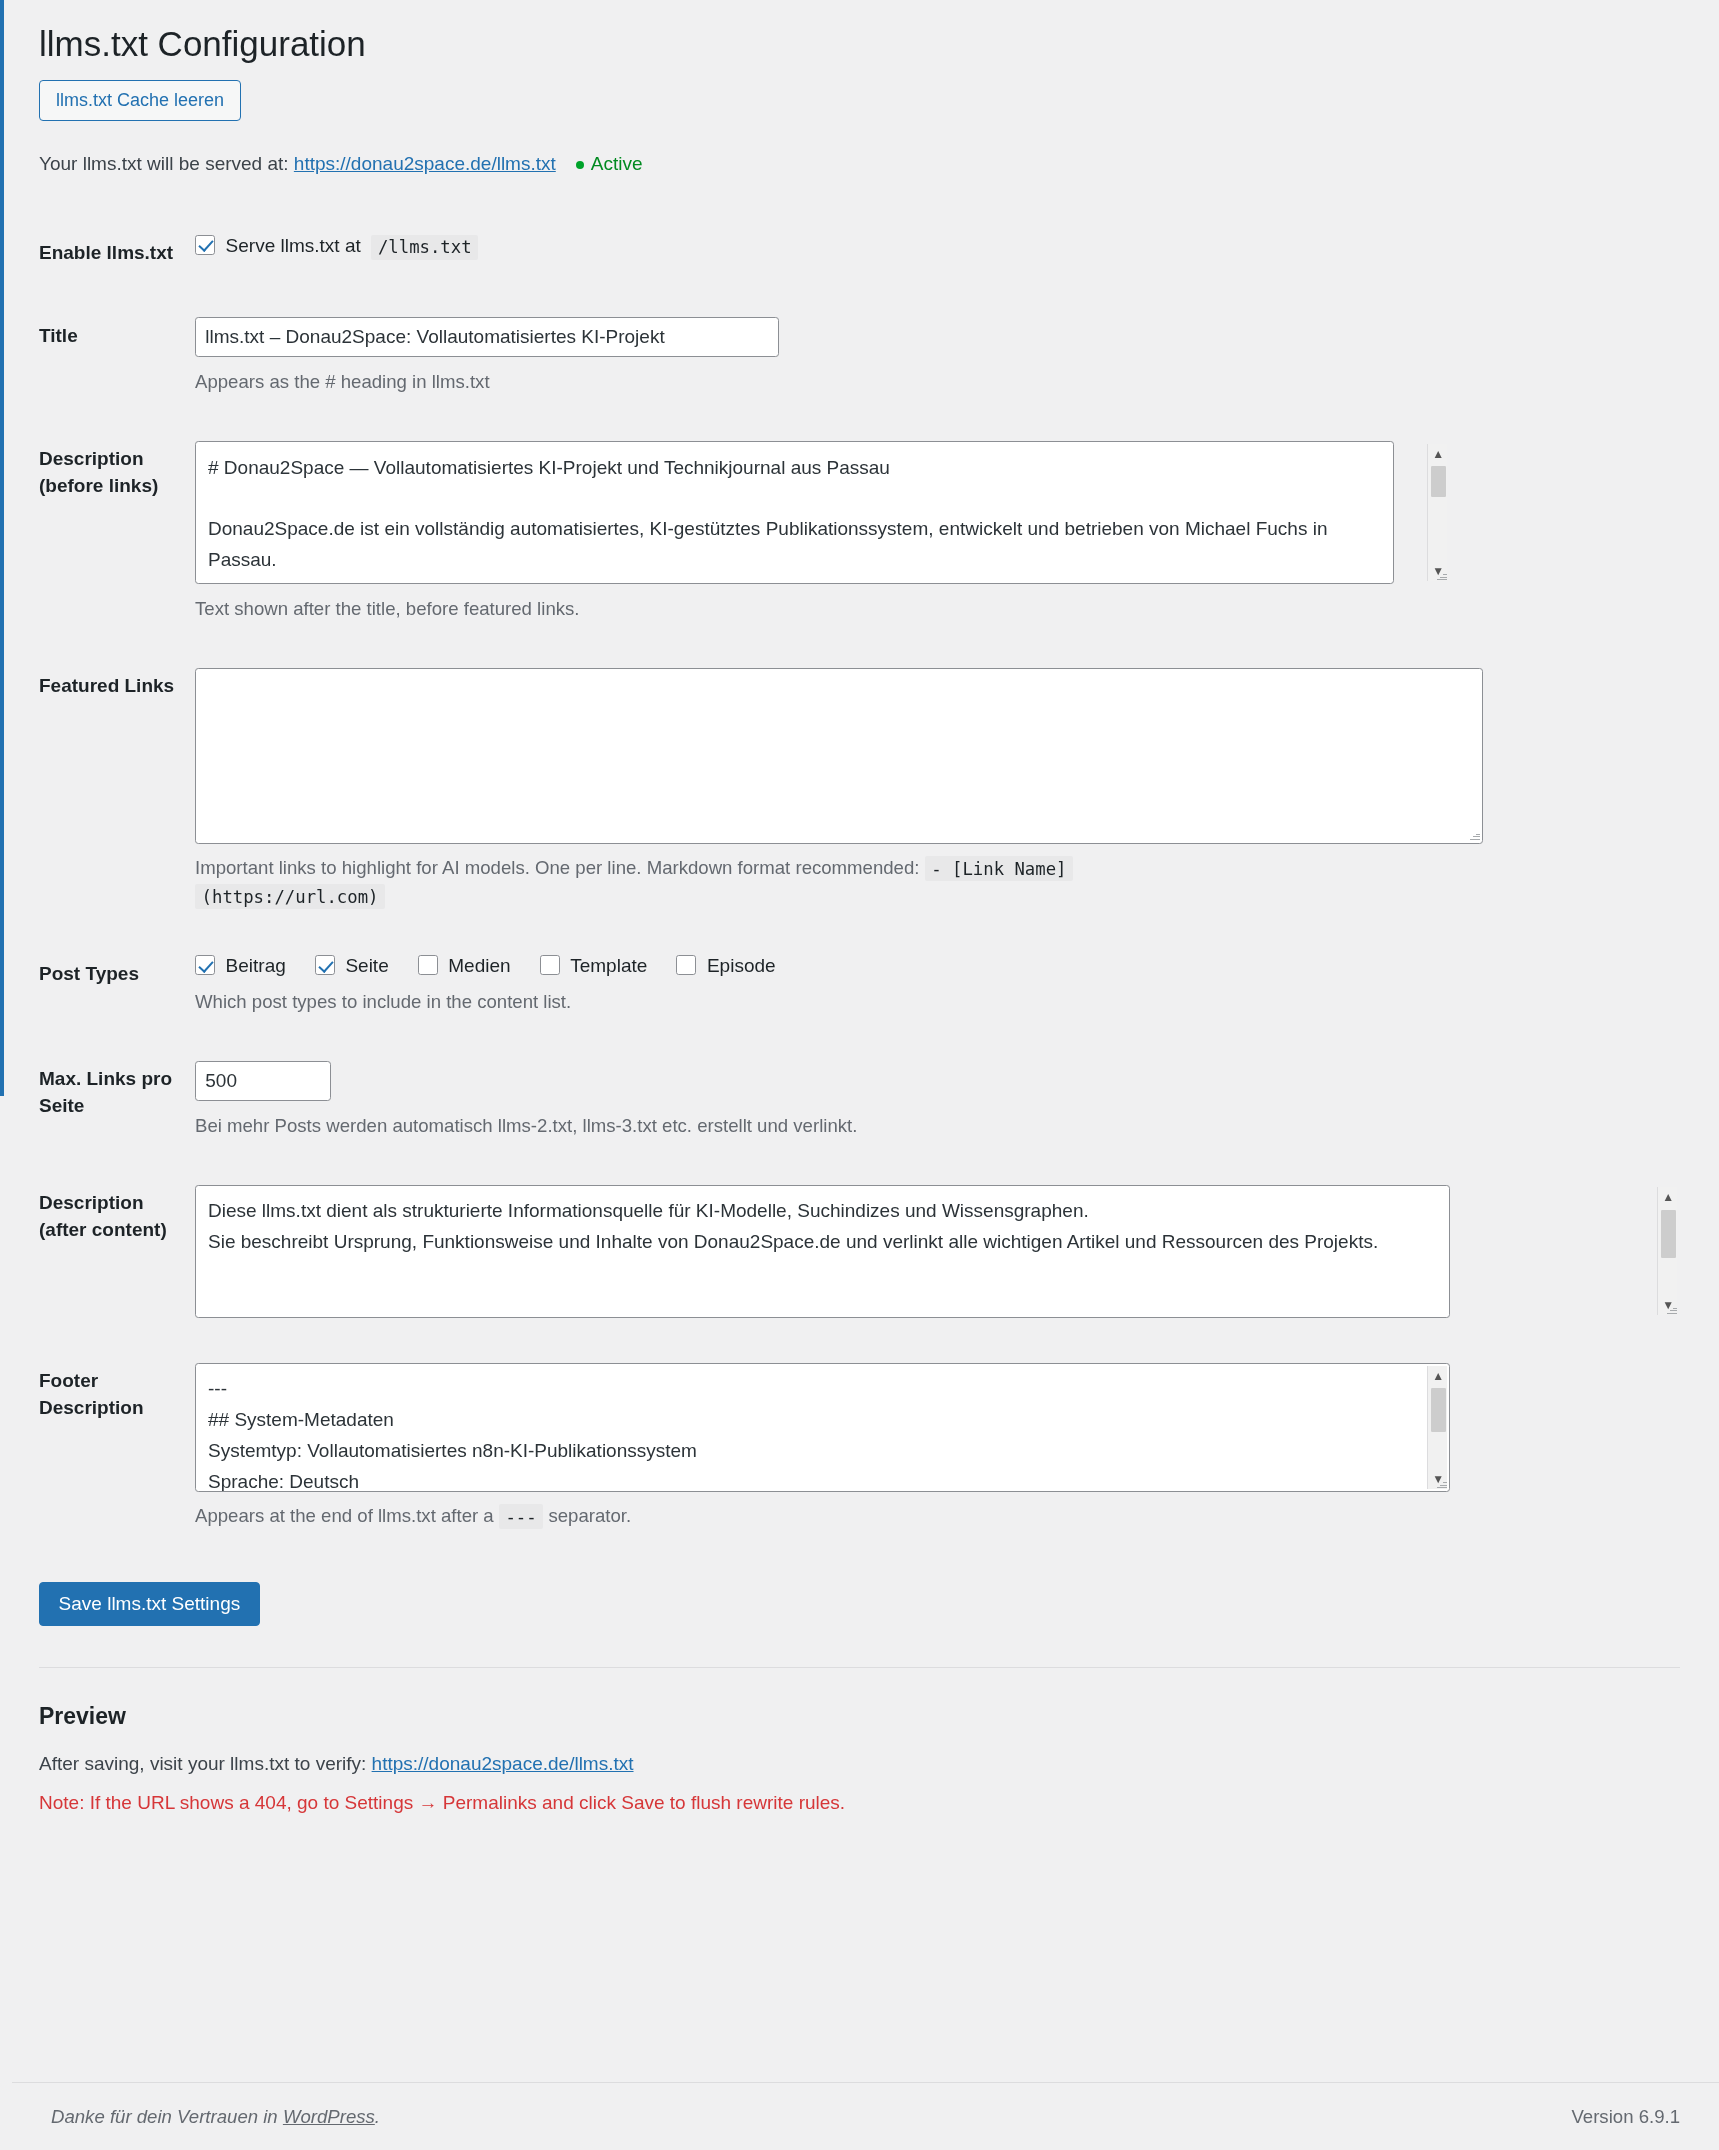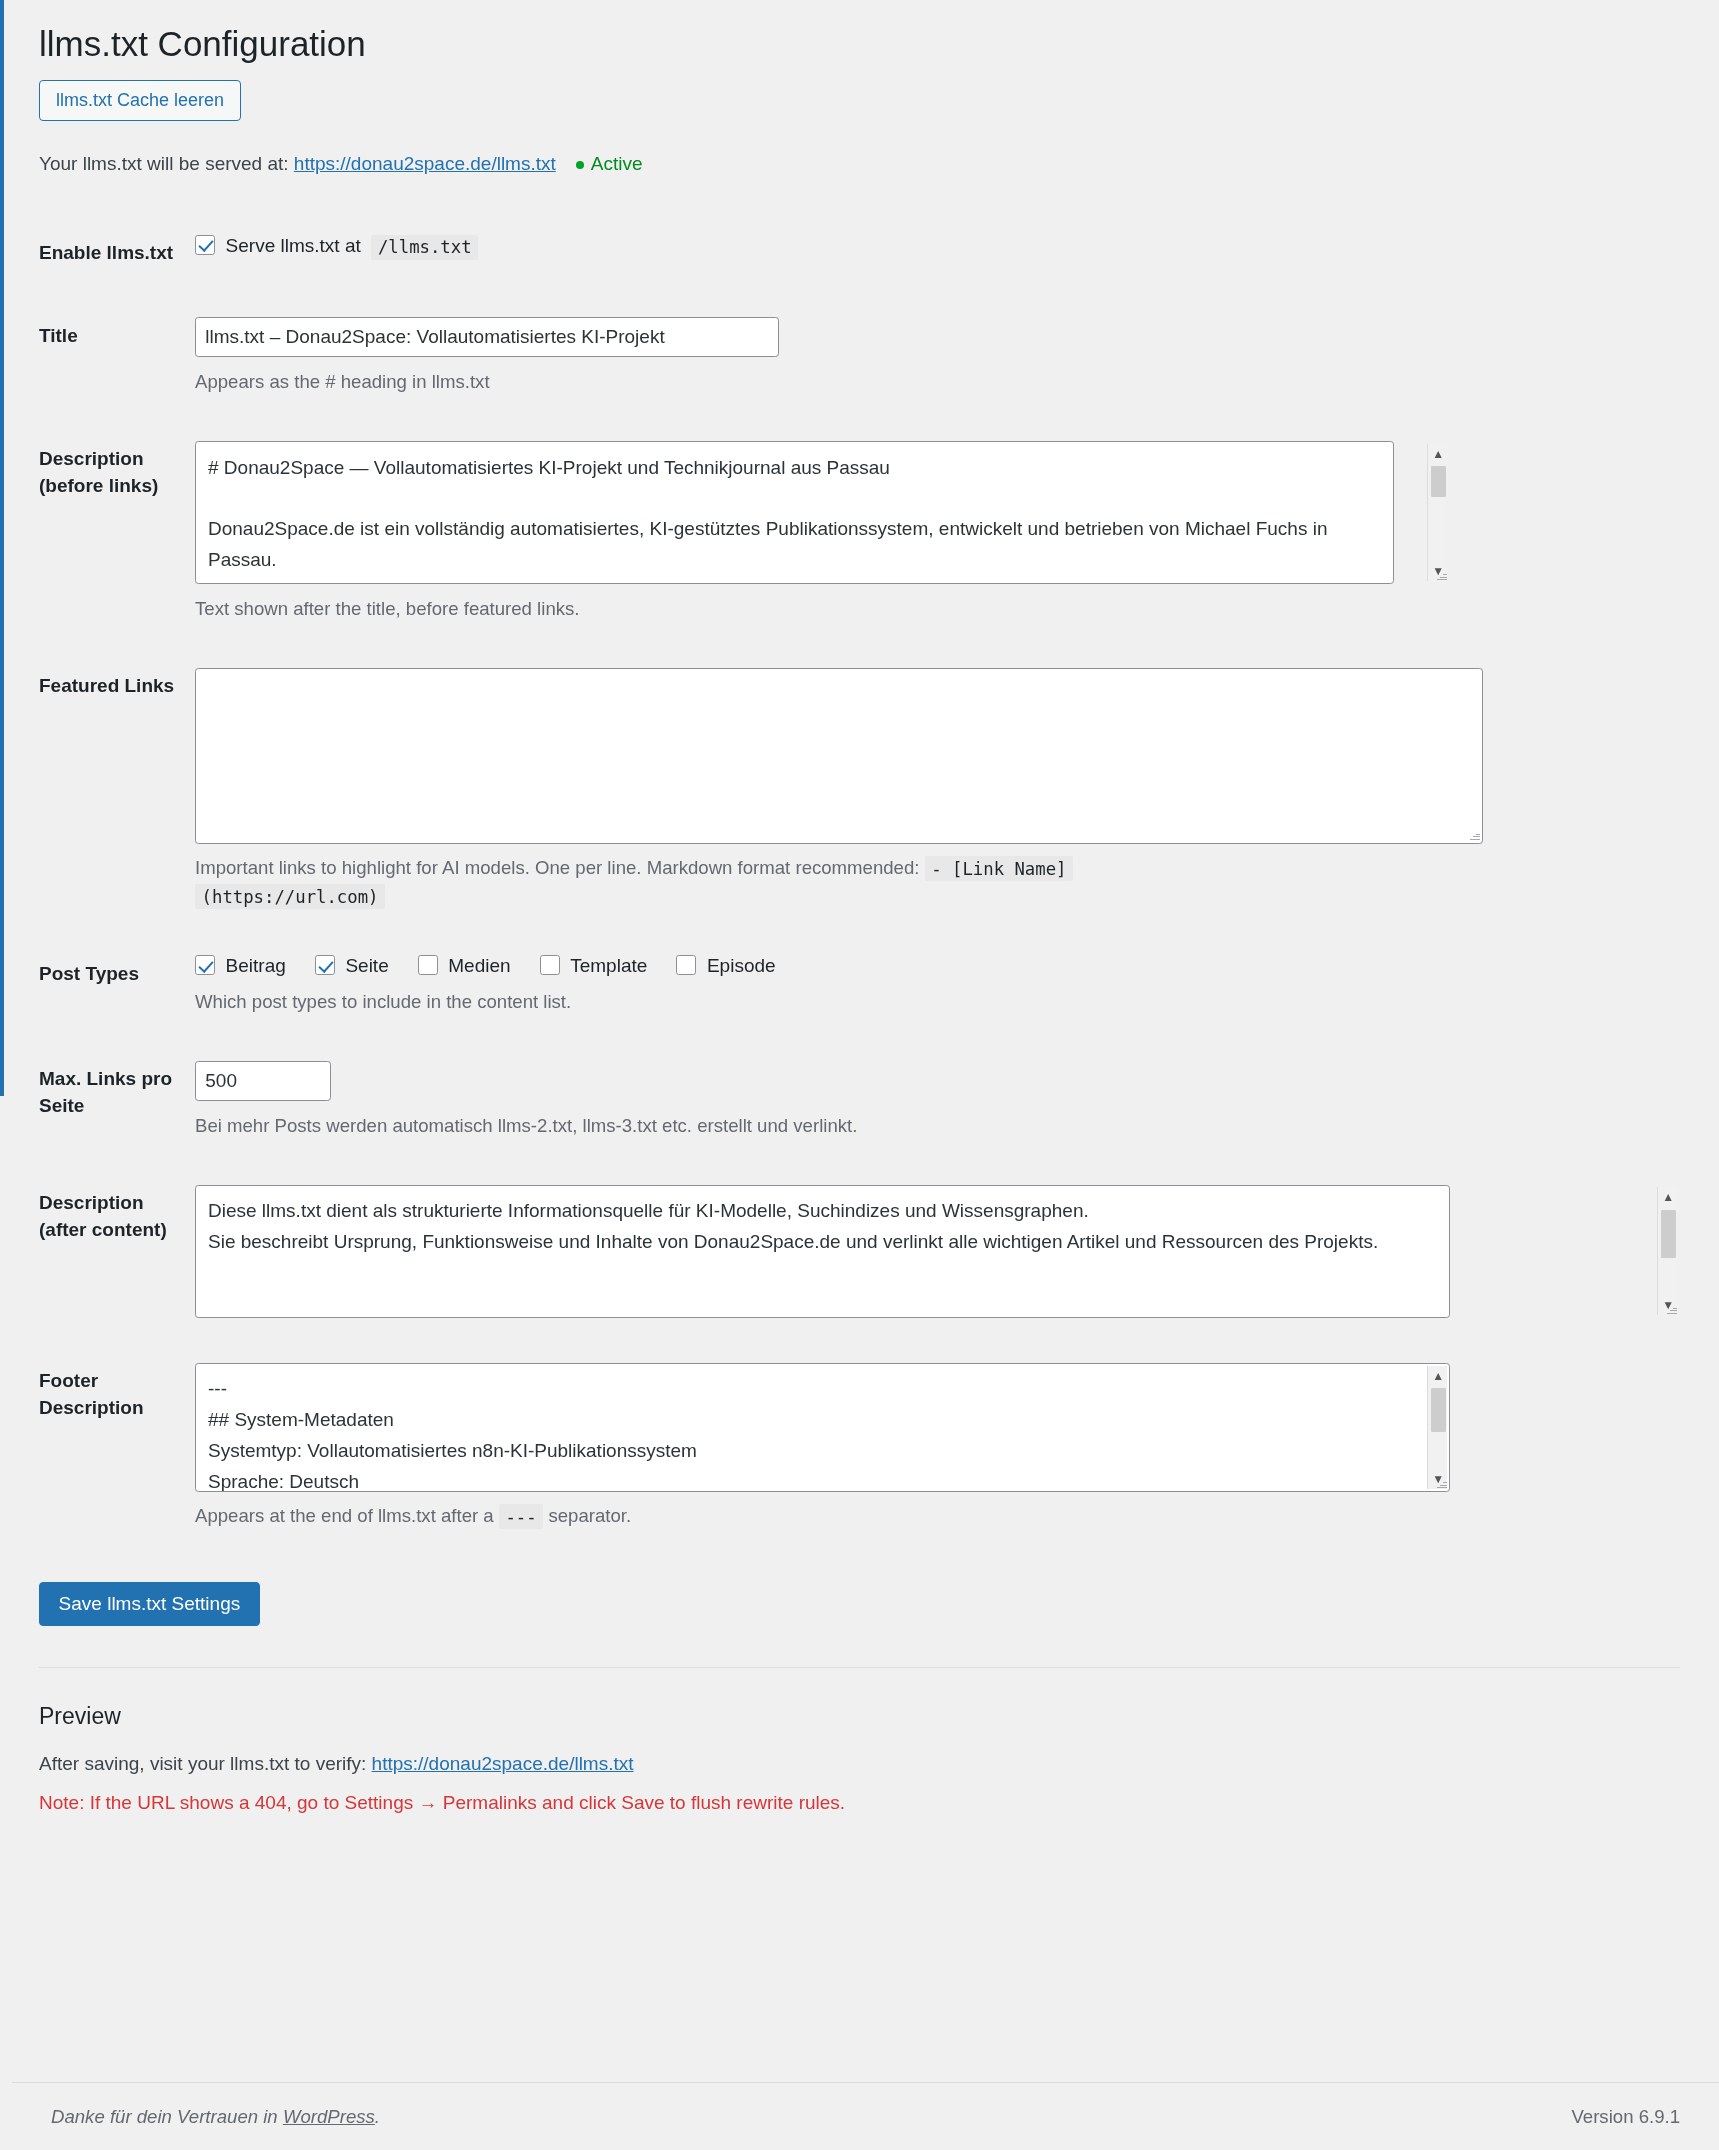--- a/index.html
+++ b/index.html
@@ -209,21 +209,21 @@
     font-family: "Liberation Sans", sans-serif;
   }
   .save-row { margin-top: 29px; }
   hr.sep {
     border: 0;
     border-top: 0.7px solid #dcdcde;
     margin: 41px 0 0 0;
   }
   h2.preview-title {
     font-size: 23px;
-    font-weight: 400;
+    font-weight: 700;
     color: #1d2327;
     margin: 35px 0 22.6px 0;
   }
   .preview-line {
     font-size: 19px;
     color: #3c434a;
     margin-bottom: 17.3px;
   }
   .preview-line a { color: #2271b1; text-decoration: underline; }
   .note { color: #d63638; font-size: 19px; }

